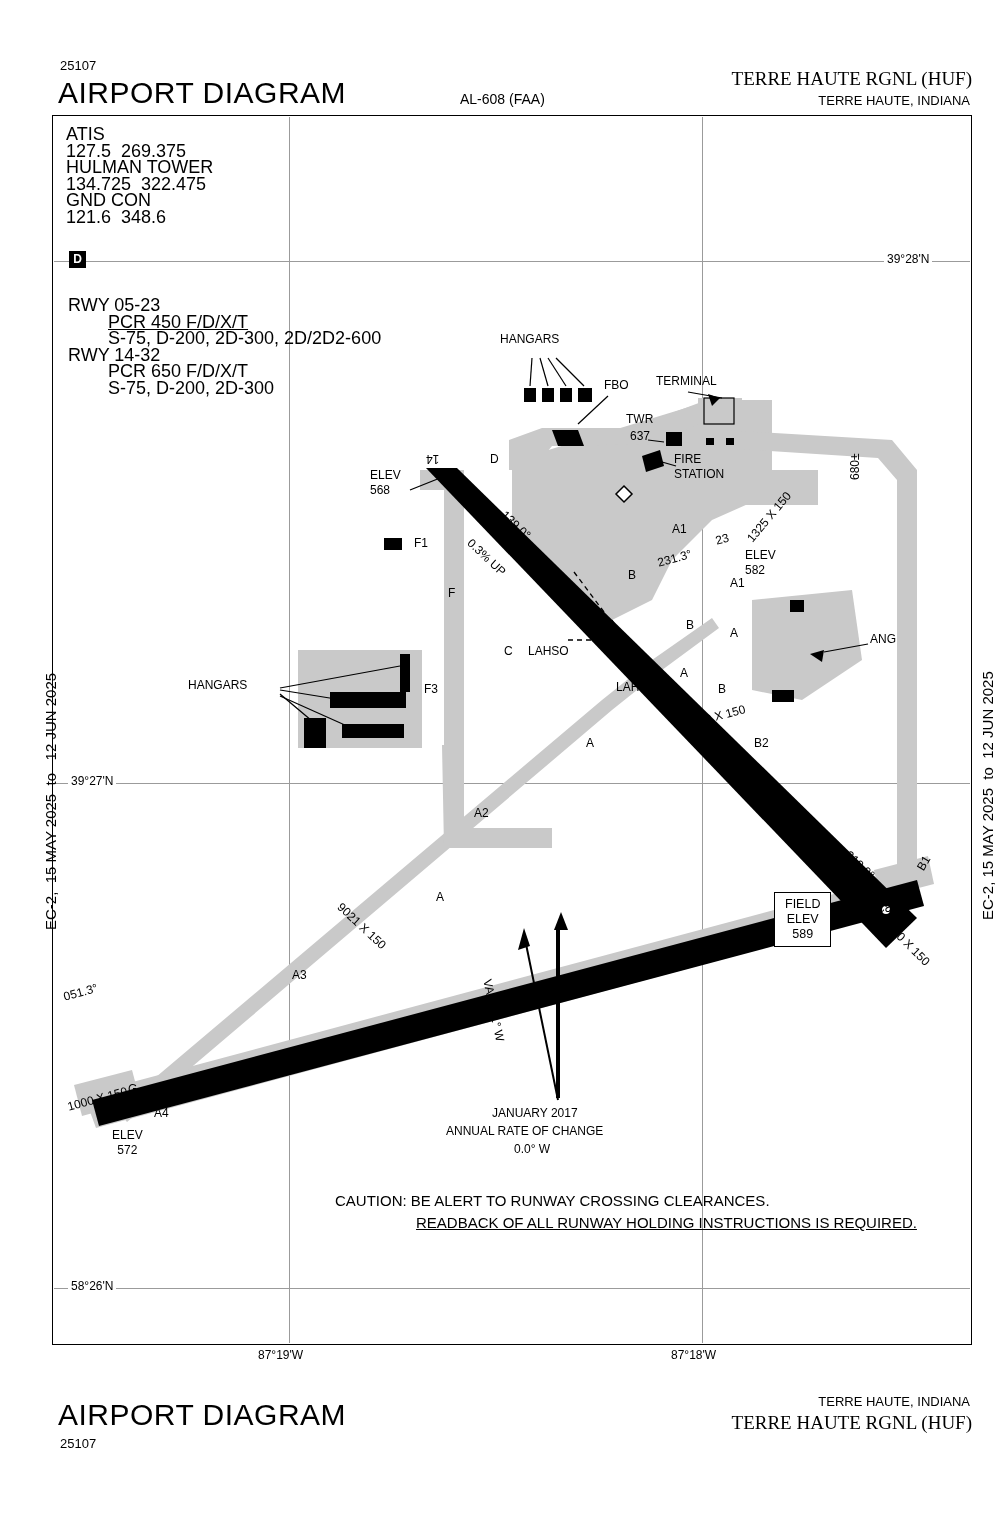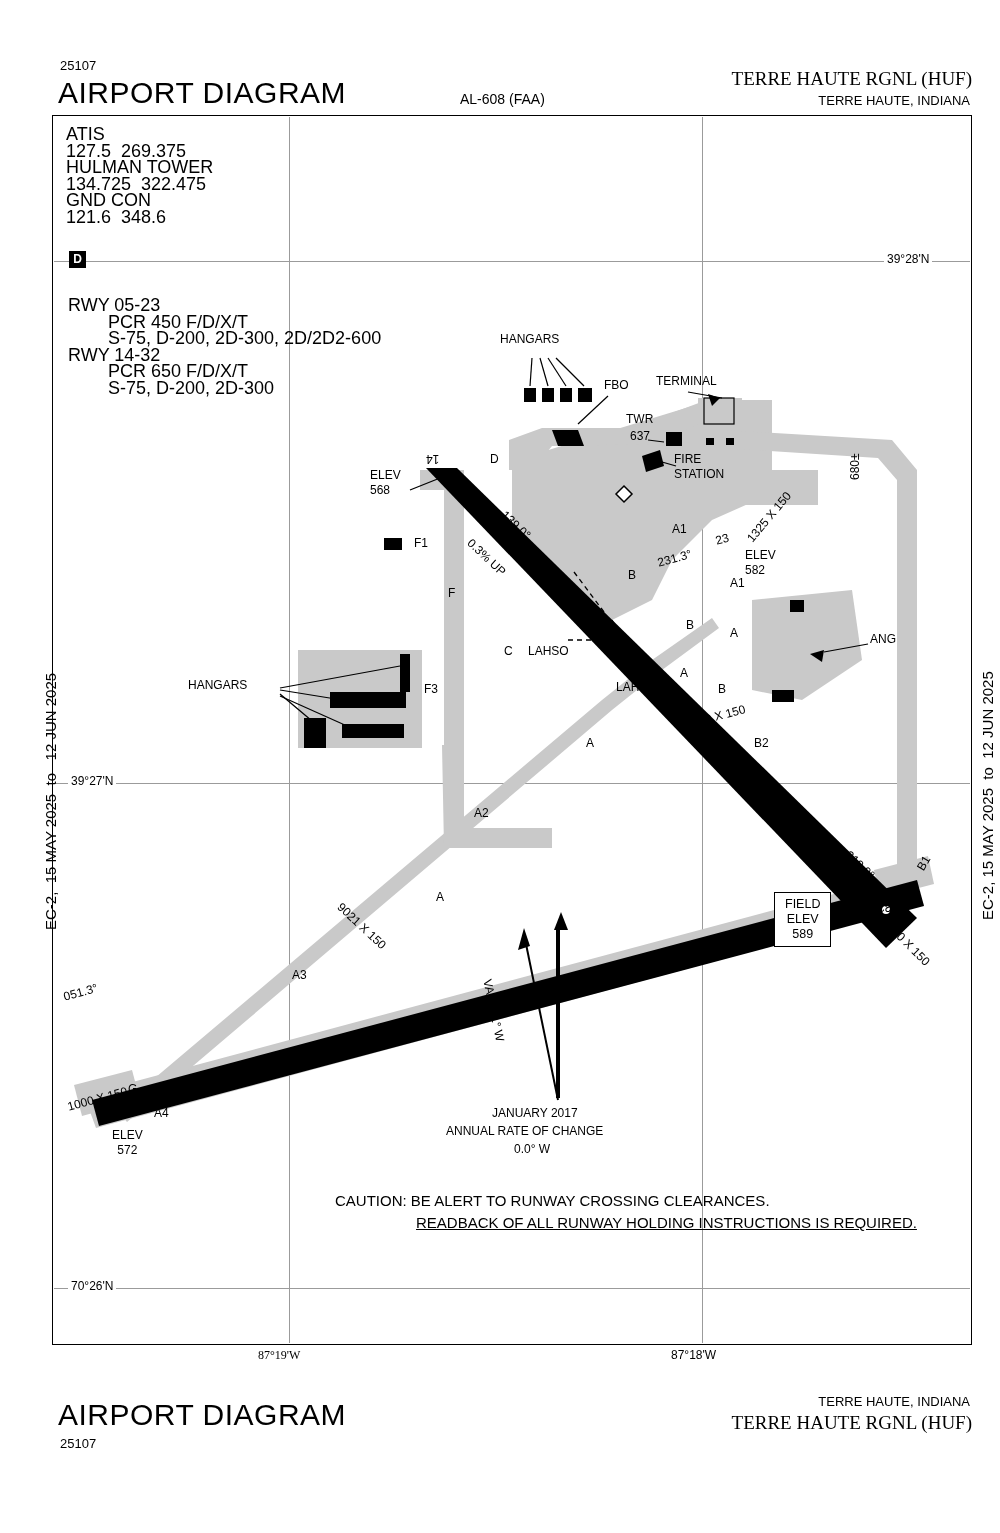--- a/index.html
+++ b/index.html
@@ -36,42 +36,42 @@
   <div class="frame"></div>
 
   <div class="gl" style="left:42px;top:261px;width:916px;height:1.3px;"></div>
   <div class="gl" style="left:42px;top:783px;width:916px;height:1.3px;"></div>
   <div class="gl" style="left:42px;top:1288px;width:916px;height:1.3px;"></div>
   <div class="gl" style="left:277px;top:117px;width:1.3px;height:1226px;"></div>
   <div class="gl" style="left:690px;top:117px;width:1.3px;height:1226px;"></div>
 
   <div class="abs t lbl" style="left:872px;top:252px;background:#fff;padding:0 3px;">39°28'N</div>
   <div class="abs t lbl" style="left:56px;top:774px;background:#fff;padding:0 3px;">39°27'N</div>
-  <div class="abs t lbl" style="left:56px;top:1279px;background:#fff;padding:0 3px;">70°26'N</div>
-  <div class="abs t lbl" style="left:246px;top:1348px;font-family:Liberation Serif, serif;">87°19'W</div>
+  <div class="abs t lbl" style="left:56px;top:1279px;background:#fff;padding:0 3px;">58°26'N</div>
+  <div class="abs t lbl" style="left:246px;top:1348px;">87°19'W</div>
   <div class="abs t lon-label" style="left:659px;top:1348px;font-size:12px;">87°18'W</div>
 
   <div class="abs t side rot90" style="left:30px;top:930px;">EC-2,  15 MAY 2025  to   12 JUN 2025</div>
   <div class="abs t side rot90" style="left:967px;top:920px;">EC-2, 15 MAY 2025  to  12 JUN 2025</div>
 
   <div class="abs" style="left:54px;top:126px;">
     <div class="t box-text">ATIS</div>
     <div class="t box-text">127.5  269.375</div>
     <div class="t box-text">HULMAN TOWER</div>
     <div class="t box-text">134.725  322.475</div>
     <div class="t box-text">GND CON</div>
     <div class="t box-text">121.6  348.6</div>
   </div>
   <div class="abs" style="left:57px;top:251px;width:17px;height:17px;background:#000;color:#fff;font-size:12px;font-weight:bold;text-align:center;line-height:17px;">
     <span>D</span>
   </div>
 
   <div class="abs" style="left:56px;top:297px;">
     <div class="t box-text">RWY 05-23</div>
-    <div class="t box-text" style="padding-left:40px;">PCR 450 F/D/X/T</div>
+    <div class="t box-text" style="padding-left:40px;text-decoration:underline;">PCR 450 F/D/X/T</div>
     <div class="t box-text" style="padding-left:40px;">S-75, D-200, 2D-300, 2D/2D2-600</div>
     <div class="t box-text">RWY 14-32</div>
     <div class="t box-text" style="padding-left:40px;">PCR 650 F/D/X/T</div>
     <div class="t box-text" style="padding-left:40px;">S-75, D-200, 2D-300</div>
   </div>
 
   <svg width="1000" height="1533" viewBox="0 0 1000 1533">
     <g>
 
       <path d="M 72 1095 L 900 873 L 912 905 L 84 1128 Z" fill="#c9c9c9"></path>

